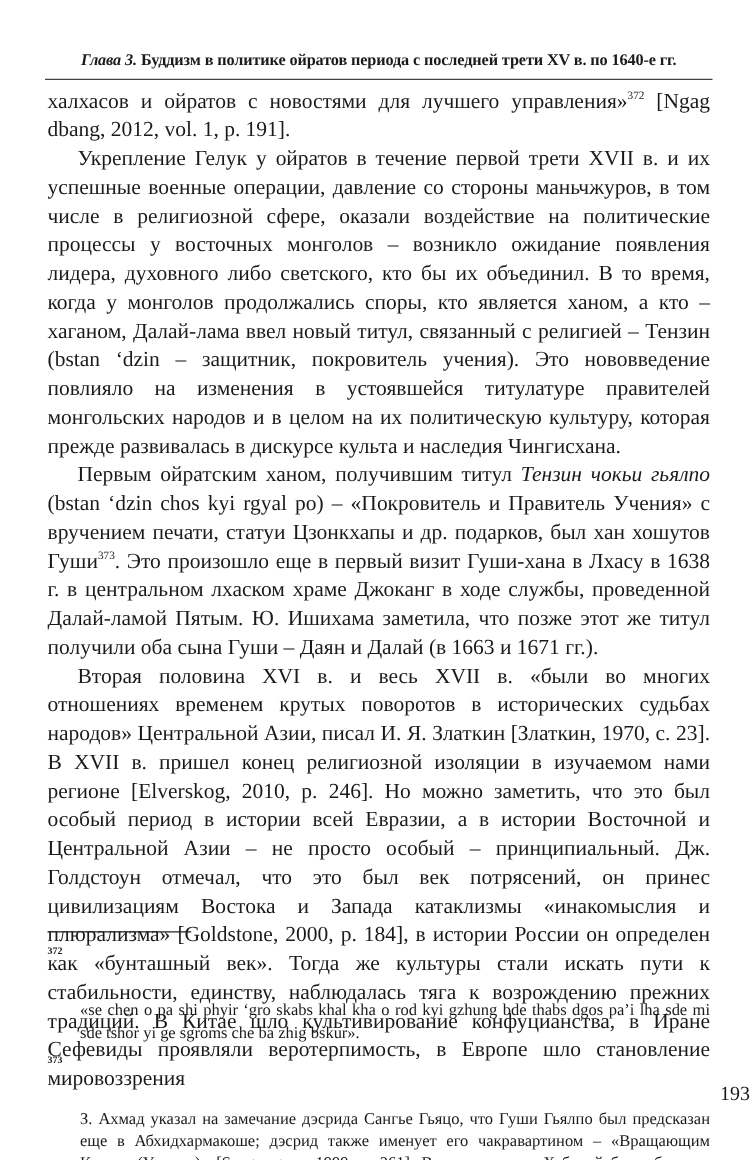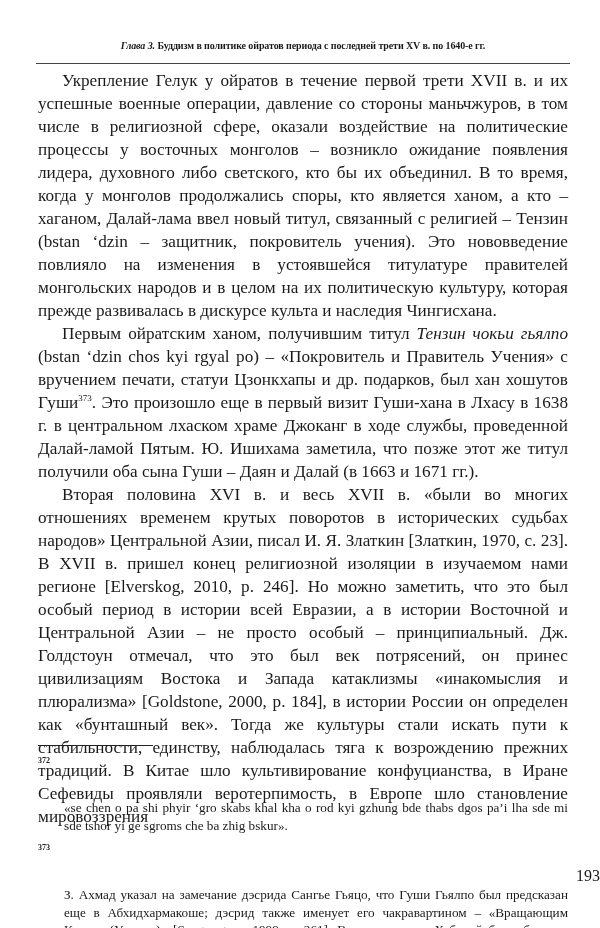--- a/index.html
+++ b/index.html
@@ -1,19 +1,19 @@
 <!DOCTYPE html>
 <html><head>
   <meta charset="utf-8">
   <style>
     html, body { margin:0; padding:0; background:#ffffff; }
     body { width:600px; height:928px; position:relative; overflow:hidden;
       font-family:"Liberation Serif", serif; color:#1a1a1a; }
     .header { position:absolute; left:38px; top:40px; width:530px; text-align:center;
-      font-size:10px; font-weight:bold; white-space:nowrap; letter-spacing:-0.1px; }
+      font-size:13px; font-weight:bold; white-space:nowrap; letter-spacing:-0.1px; }
     .header i { font-weight:bold; }
     .header-rule { position:absolute; left:36px; top:63px; width:534px; height:1px; background:#444; }
     .body { position:absolute; left:38px; top:69px; width:530px; font-size:17.2px; line-height:23px;
       text-align:justify; }
     .body p { margin:0; text-indent:0; }
     .body p.ind { text-indent:24px; }
     .body sup { font-size:9px; line-height:0; vertical-align:super; }
     .fn-rule { position:absolute; left:38px; top:745px; width:115px; height:1px; background:#222; }
     .footnotes { position:absolute; left:38px; top:751px; width:530px; font-size:13.2px; line-height:17.5px; }
     .fn { display:flex; margin-bottom:4px; }
@@ -24,20 +24,21 @@
 </head>
 <body>
 
 <div class="header">
   <i>Глава 3.</i>
   <span>Буддизм в политике ойратов периода с последней трети XV в. по 1640-е гг.</span>
 </div>
 <div class="header-rule"></div>
 
 <div class="body">
+  <p><span>халхасов и ойратов с новостями для лучшего управления»</span><sup>372</sup><span> [Ngag dbang, 2012, vol. 1, p. 191].</span></p>
   <p class="ind">Укрепление Гелук у ойратов в течение первой трети XVII в. и их успешные военные операции, давление со стороны маньчжуров, в том числе в религиозной сфере, оказали воздействие на политические процессы у восточных монголов – возникло ожидание появления лидера, духовного либо светского, кто бы их объединил. В то время, когда у монголов продолжались споры, кто является ханом, а кто – хаганом, Далай-лама ввел новый титул, связанный с религией – Тензин (bstan ‘dzin – защитник, покровитель учения). Это нововведение повлияло на изменения в устоявшейся титулатуре правителей монгольских народов и в целом на их политическую культуру, которая прежде развивалась в дискурсе культа и наследия Чингисхана.</p>
   <p class="ind"><span>Первым ойратским ханом, получившим титул </span><i>Тензин чокьи гьялпо</i><span> (bstan ‘dzin chos kyi rgyal po) – «Покровитель и Правитель Учения» с вручением печати, статуи Цзонкхапы и др. подарков, был хан хошутов Гуши</span><sup>373</sup><span>. Это произошло еще в первый визит Гуши-хана в Лхасу в 1638 г. в центральном лхаском храме Джоканг в ходе службы, проведенной Далай-ламой Пятым. Ю. Ишихама заметила, что позже этот же титул получили оба сына Гуши – Даян и Далай (в 1663 и 1671 гг.).</span></p>
   <p class="ind">Вторая половина XVI в. и весь XVII в. «были во многих отношениях временем крутых поворотов в исторических судьбах народов» Центральной Азии, писал И. Я. Златкин [Златкин, 1970, с. 23]. В XVII в. пришел конец религиозной изоляции в изучаемом нами регионе [Elverskog, 2010, p. 246]. Но можно заметить, что это был особый период в истории всей Евразии, а в истории Восточной и Центральной Азии – не просто особый – принципиальный. Дж. Голдстоун отмечал, что это был век потрясений, он принес цивилизациям Востока и Запада катаклизмы «инакомыслия и плюрализма» [Goldstone, 2000, p. 184], в истории России он определен как «бунташный век». Тогда же культуры стали искать пути к стабильности, единству, наблюдалась тяга к возрождению прежних традиций. В Китае шло культивирование конфуцианства, в Иране Сефевиды проявляли веротерпимость, в Европе шло становление мировоззрения</p>
 </div>
 
 <div class="fn-rule"></div>
 <div class="footnotes">
   <div class="fn">
     <span class="fn-num">372</span>
     <span class="fn-text">«se chen o pa shi phyir ‘gro skabs khal kha o rod kyi gzhung bde thabs dgos pa’i lha sde mi sde tshor yi ge sgroms che ba zhig bskur».</span>

